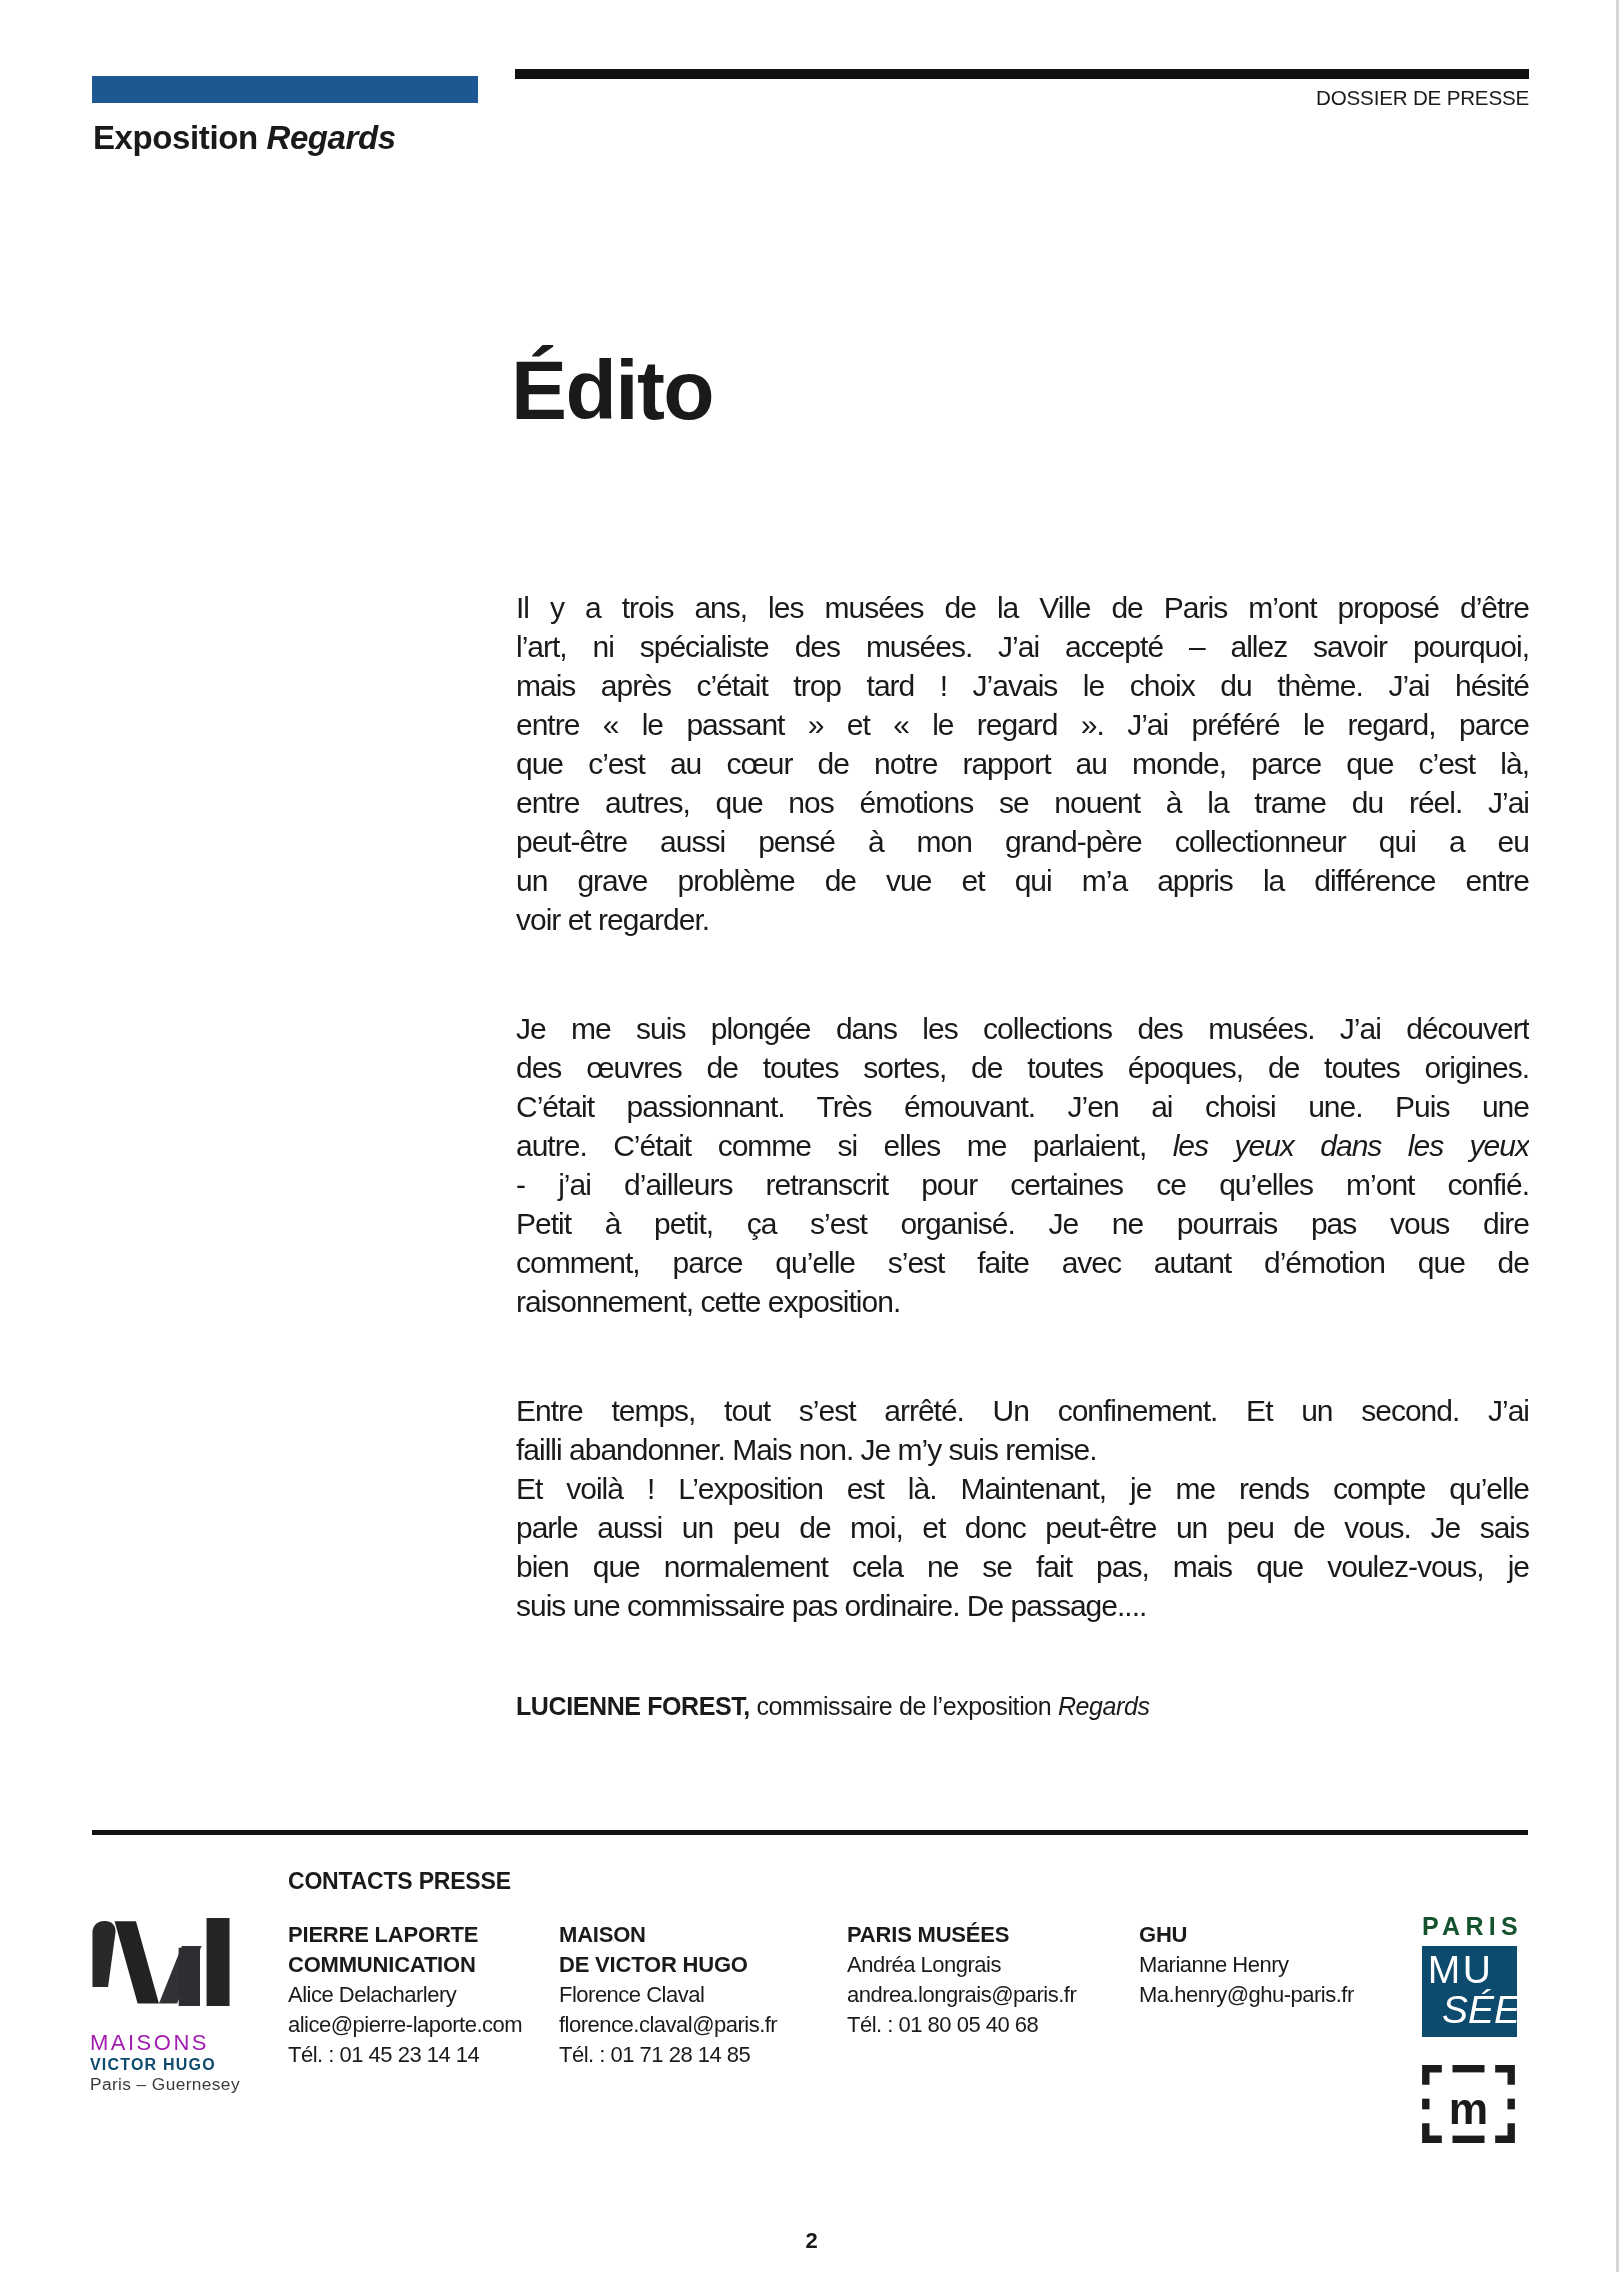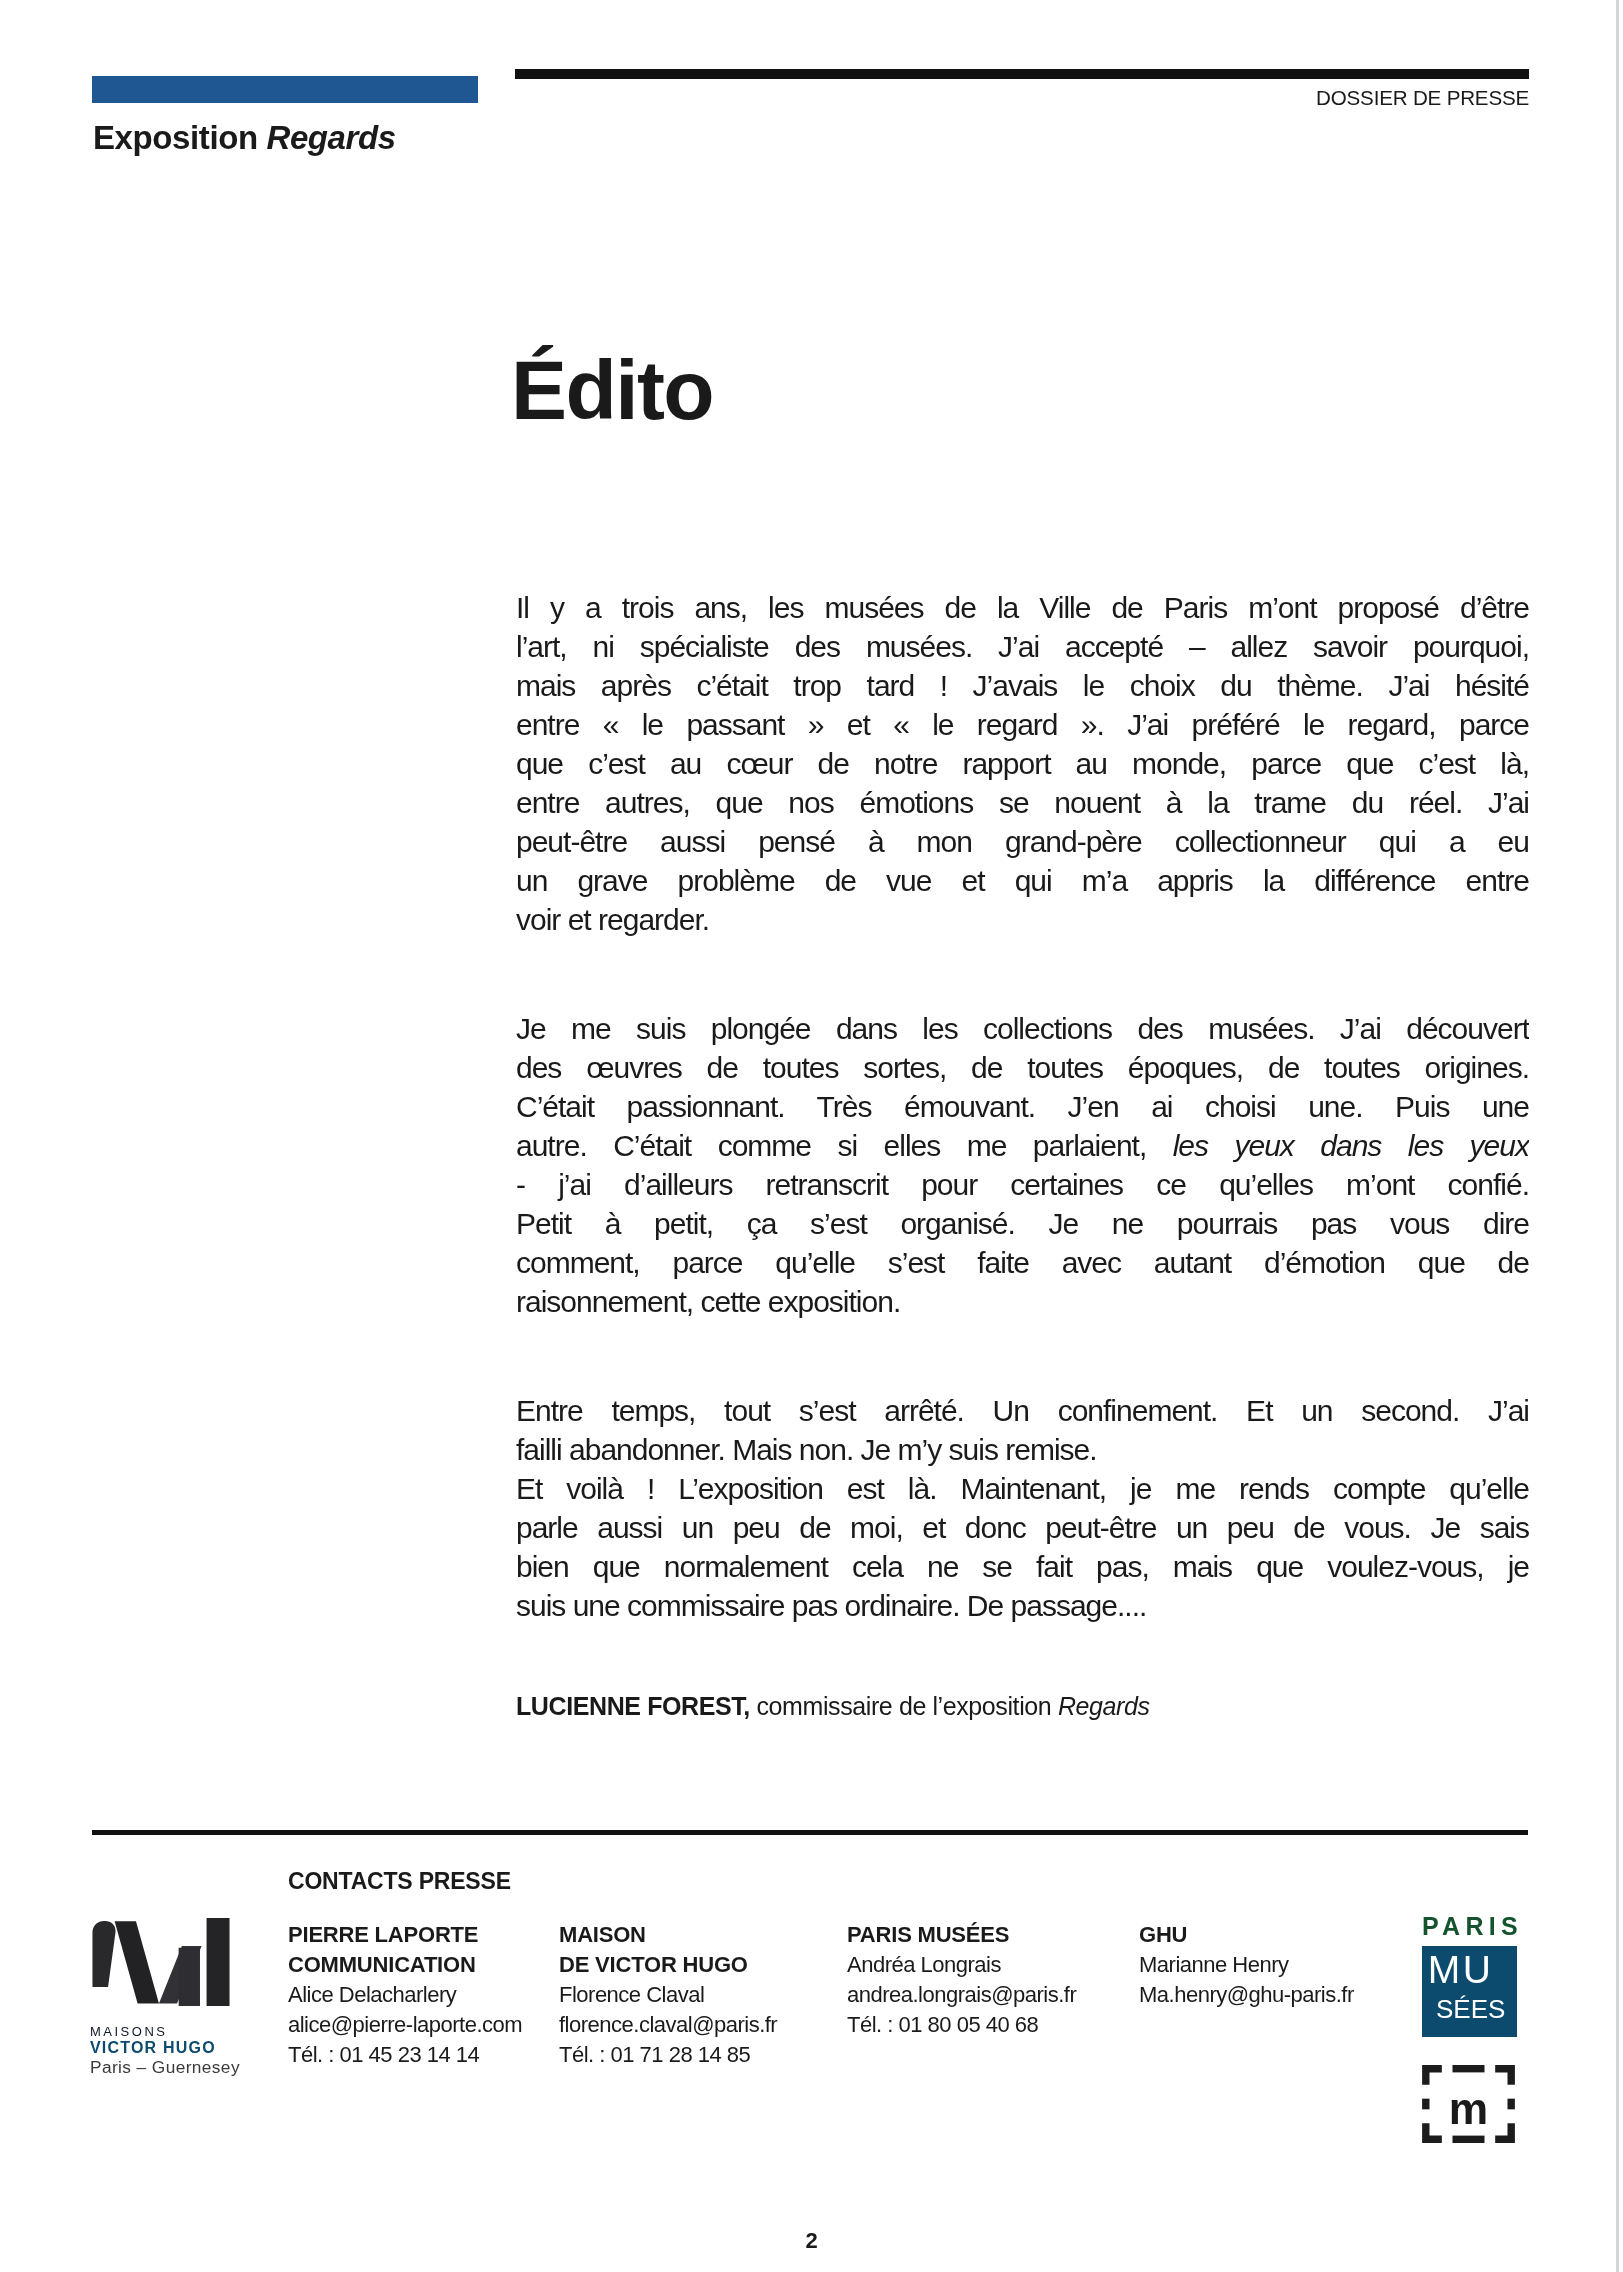--- a/index.html
+++ b/index.html
@@ -41,30 +41,30 @@
   .contact-col:nth-child(1){width:271px;}
   .contact-col:nth-child(2){width:288px;}
   .contact-col:nth-child(3){width:292px;}
   .contact-col:nth-child(4){width:247px;}
   .contact-col .ct{font-size:22px;font-weight:bold;line-height:30px;letter-spacing:-0.2px;}
   .contact-col .cl{font-size:22px;line-height:30px;letter-spacing:-0.5px;}
 
   
   .vh-logo{position:absolute;left:90px;top:1918px;width:156px;}
   .vh-mark{display:block;}
-  .vh-t1{margin-top:18px;font-size:13px;letter-spacing:2.5px;color:#0f172a;}
+  .vh-t1{margin-top:24px;font-size:22px;letter-spacing:2.5px;color:#a21caf;}
   .vh-t2{font-size:16px;font-weight:bold;letter-spacing:1.2px;color:#0c4a6e;}
   .vh-t3{font-size:17.3px;letter-spacing:0.4px;color:#3a3a3a;}
 
   
   .pm-logo{position:absolute;left:1422px;top:1912px;width:107px;}
   .pm-top{font-size:25px;letter-spacing:5.3px;color:#14532d;font-weight:bold;}
   .pm-box{margin-top:5px;width:95px;height:91px;background:#0c4a6e;color:#fff;overflow:visible;}
   .pm-l1{font-size:39px;line-height:41px;padding:3.3px 0 0 5.8px;letter-spacing:2.5px;white-space:nowrap;}
-  .pm-l2{font-size:26px;line-height:39px;padding-left:14px;letter-spacing:0;white-space:nowrap;}
+  .pm-l2{font-size:39px;line-height:39px;padding-left:20px;letter-spacing:0;white-space:nowrap;font-style:italic;}
 
   
   .m-logo{position:absolute;left:1422px;top:2065px;}
 
   .page-number{position:absolute;left:0;top:2228px;width:1623px;text-align:center;font-size:22px;font-weight:bold;}
 </style>
 </head>
 <body>
 
 <div class="page">

